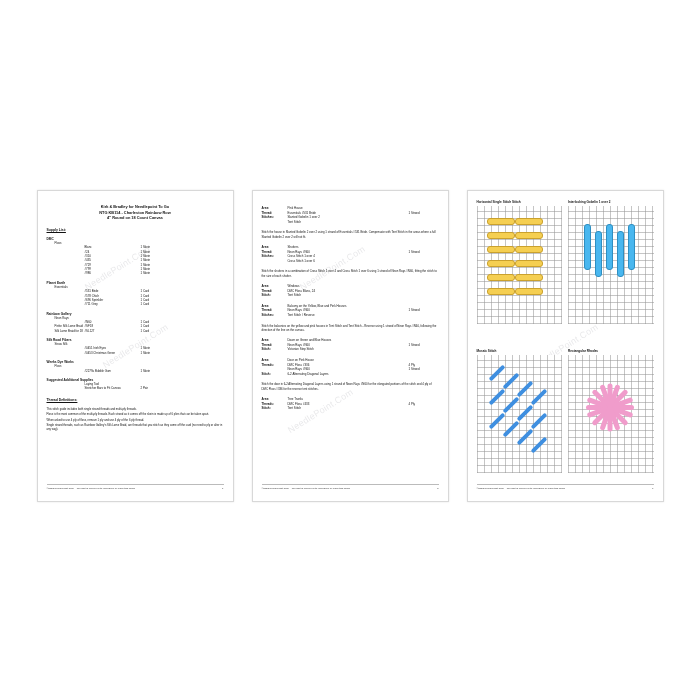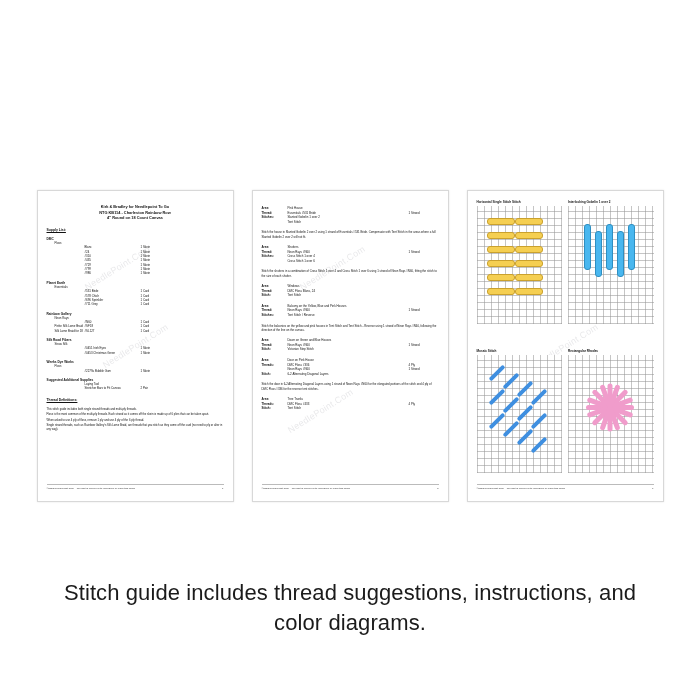--- a/index.html
+++ b/index.html
@@ -549,14 +549,13 @@
 
         <div class="p1-foot">
           <span>©2022 Needlepoint.Com – No right is conveyed to reproduce or resell this guide</span>
           <span>7</span>
         </div>
       </div>
     </div>
 
   </div>
 
-  <div class="caption">Stitch guide includes thread suggestions, instructions, and color diagrams.</div>
 </div>
 
 </body></html>

